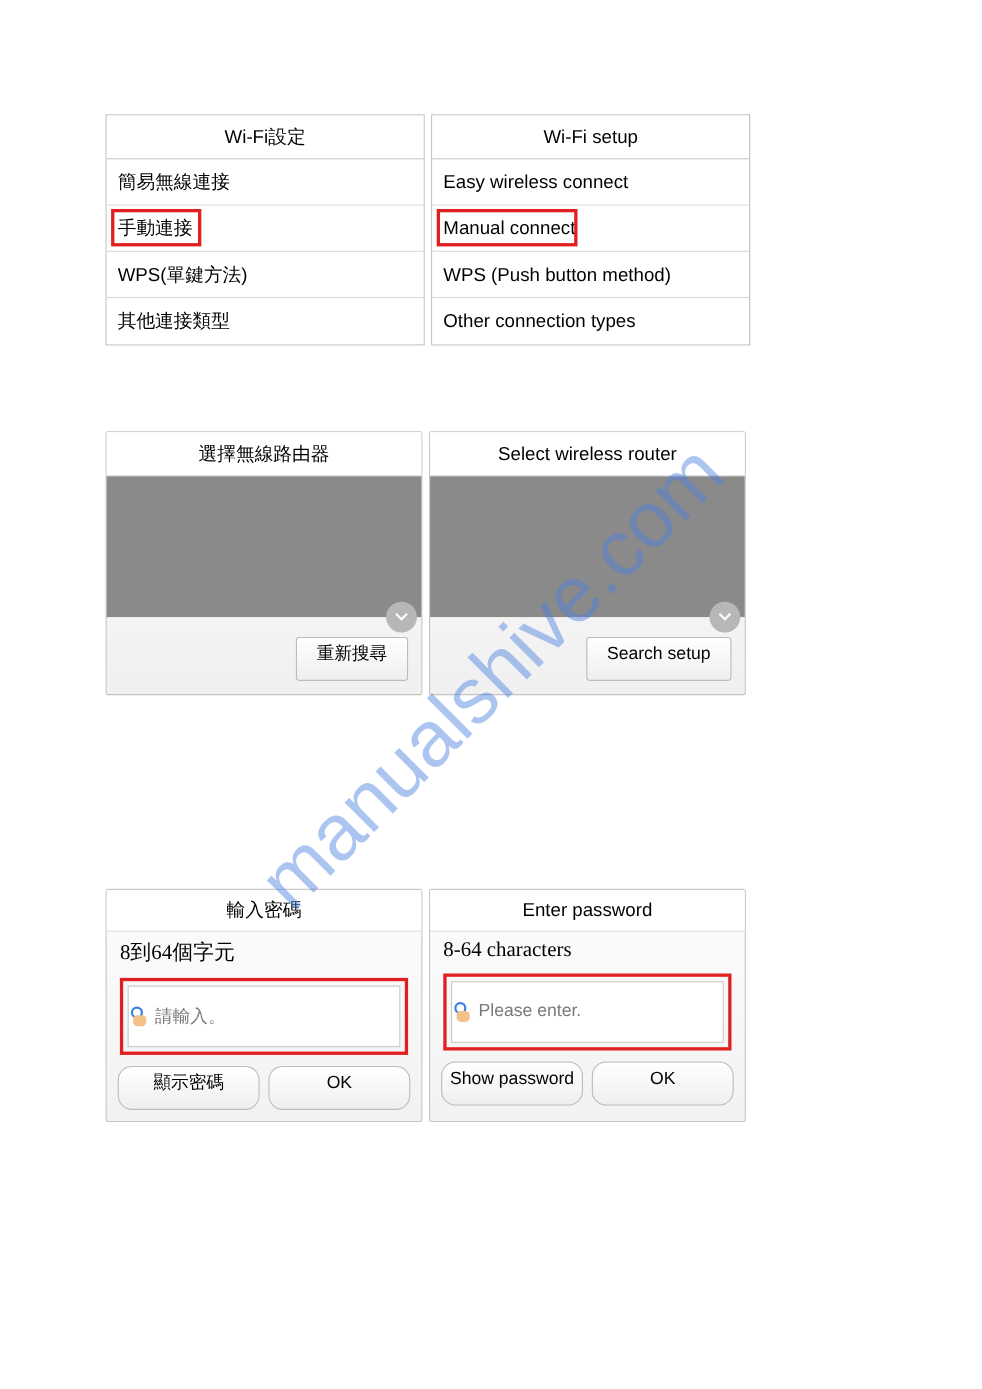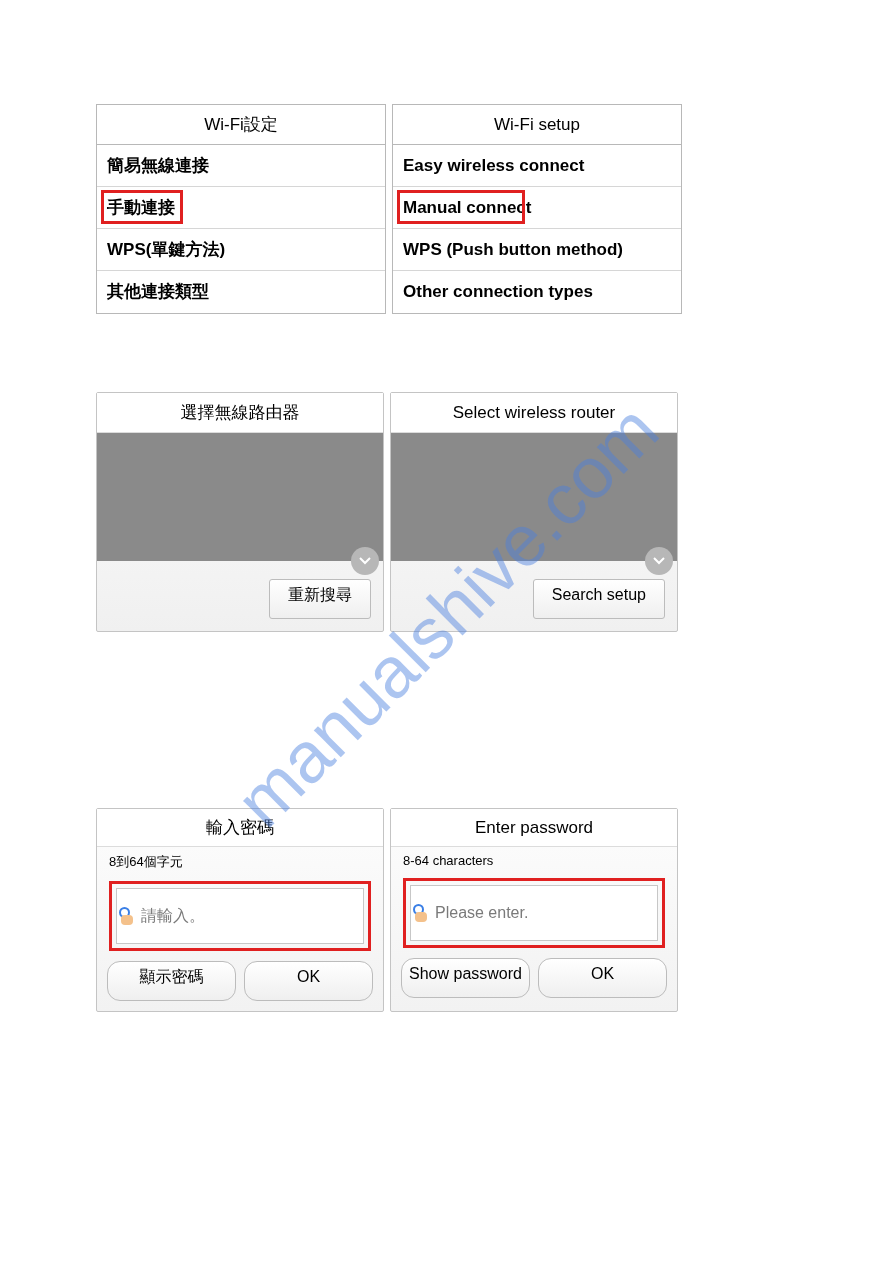--- a/index.html
+++ b/index.html
@@ -44,21 +44,20 @@
   }
   .list-item {
     height: 42px;
     line-height: 42px;
     padding-left: 10px;
     border-bottom: 1px solid #d6d6d6;
     font-size: 17px;
     background: #fff;
     position: relative;
     cursor: pointer;
-    font-weight: bold;
   }
   .list-item:last-child { border-bottom: none; }
   .highlight-box {
     position: absolute;
     border: 3px solid #e02020;
     pointer-events: none;
   }
   
   .pair2 { top: 392px; left: 96px; }
   .router-panel {
@@ -125,21 +124,22 @@
   .pw-header {
     height: 38px;
     line-height: 38px;
     text-align: center;
     font-size: 17px;
     background: #fff;
     border-bottom: 1px solid #dcdcdc;
   }
   .pw-sub {
     padding: 6px 12px 4px 12px;
-    font-size: 13px;
+    font-size: 19px;
+    font-family: Liberation Serif, serif;
   }
   .pw-input-wrap {
     margin: 6px 12px 10px 12px;
     border: 3px solid #e02020;
     padding: 4px;
   }
   .pw-input {
     border: 1px solid #c7c7c7;
     height: 56px;
     display: flex;

